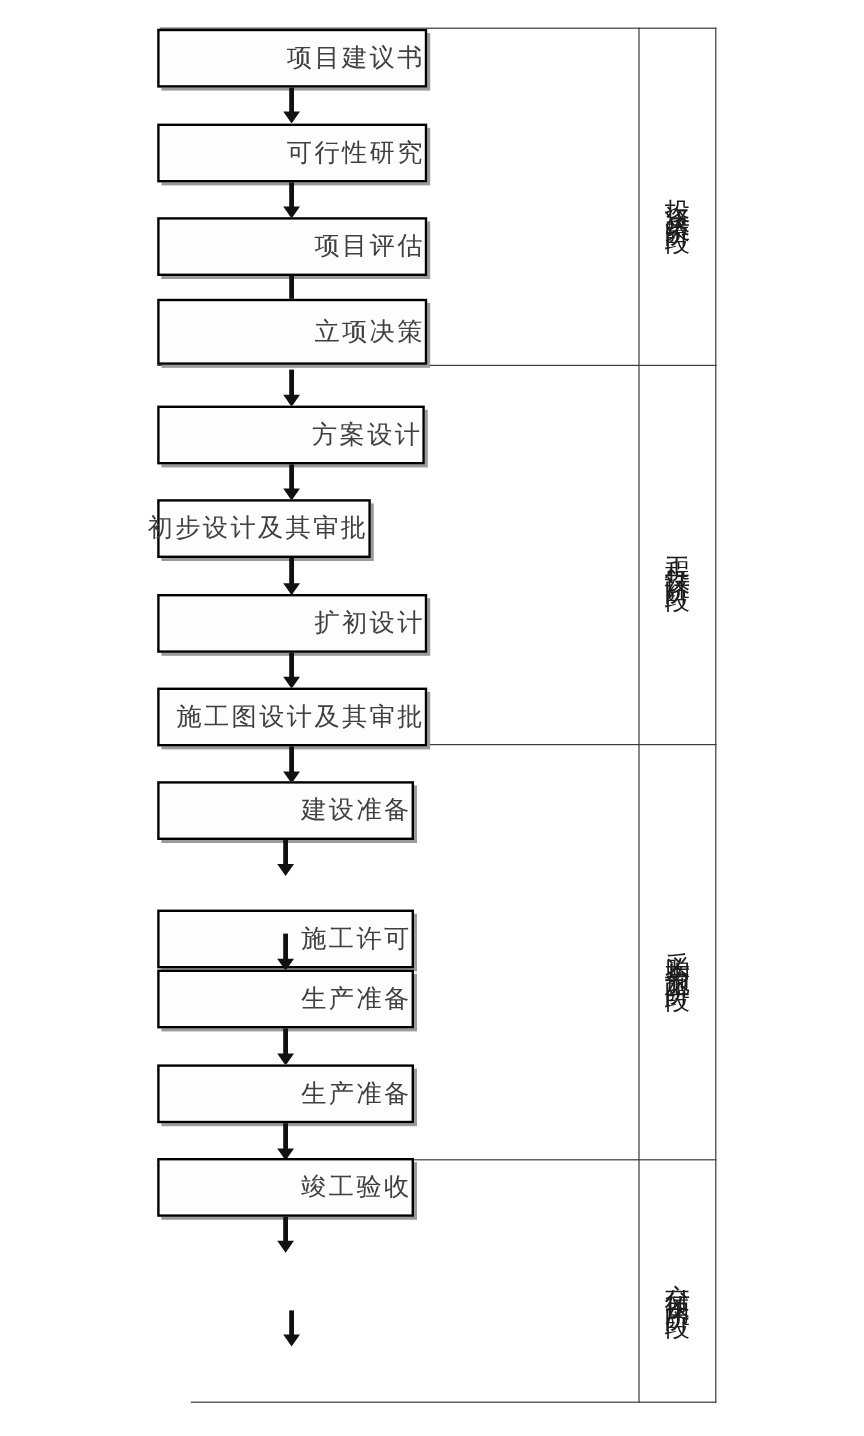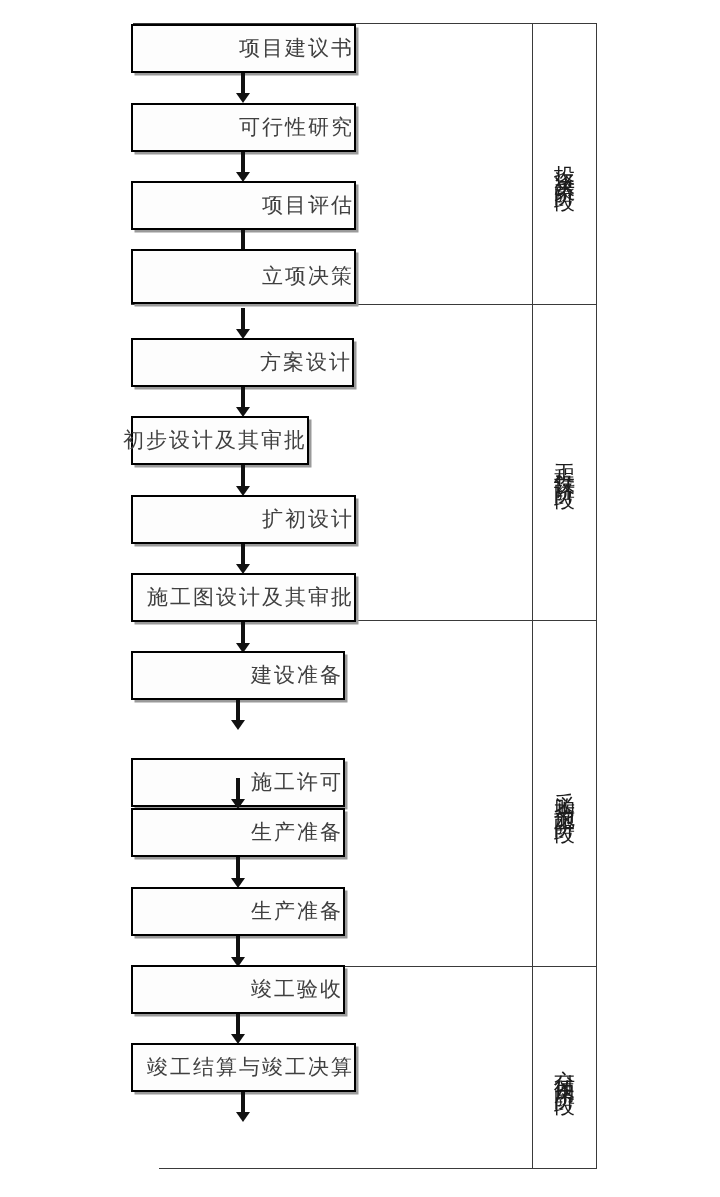--- a/index.html
+++ b/index.html
@@ -220,23 +220,20 @@
 
   <div class="node" style="left:131px; top:965px; width:214px; height:49px;">
     <span>竣工验收</span>
   </div>
 
   <div class="arrow" style="left:238px; top:1014px;">
     <div class="shaft" style="height:21px;"></div>
     <div class="head" style="top:20px;"></div>
   </div>
 
-  <div class="node" style="left:131px; top:1043px; width:225px; height:49px;">
-    <span>竣工结算与竣工决算</span>
-  </div>
 
   <div class="arrow" style="left:243px; top:1092px;">
     <div class="shaft" style="height:21px;"></div>
     <div class="head" style="top:20px;"></div>
   </div>
 
 
   <div class="stage-label" style="left:533px; top:966px; width:63px; height:203px;">
     <span>交付使用阶段</span>
   </div>

